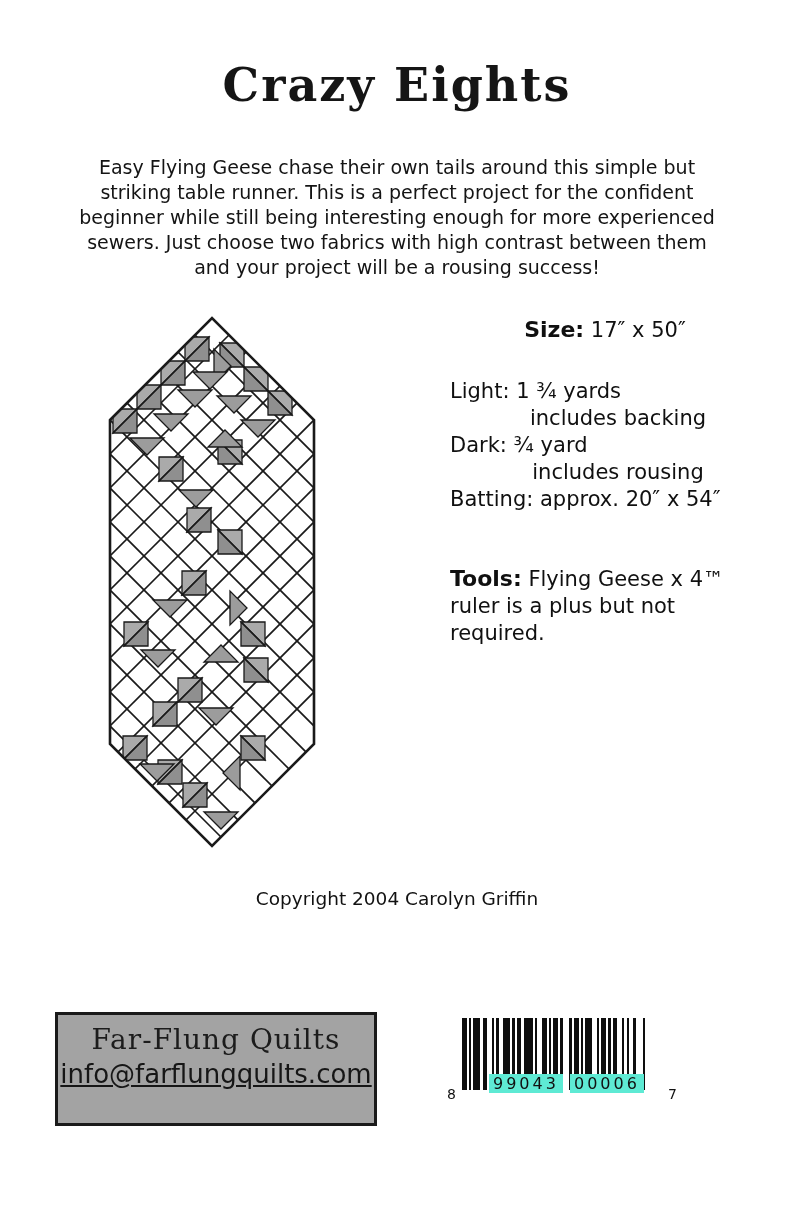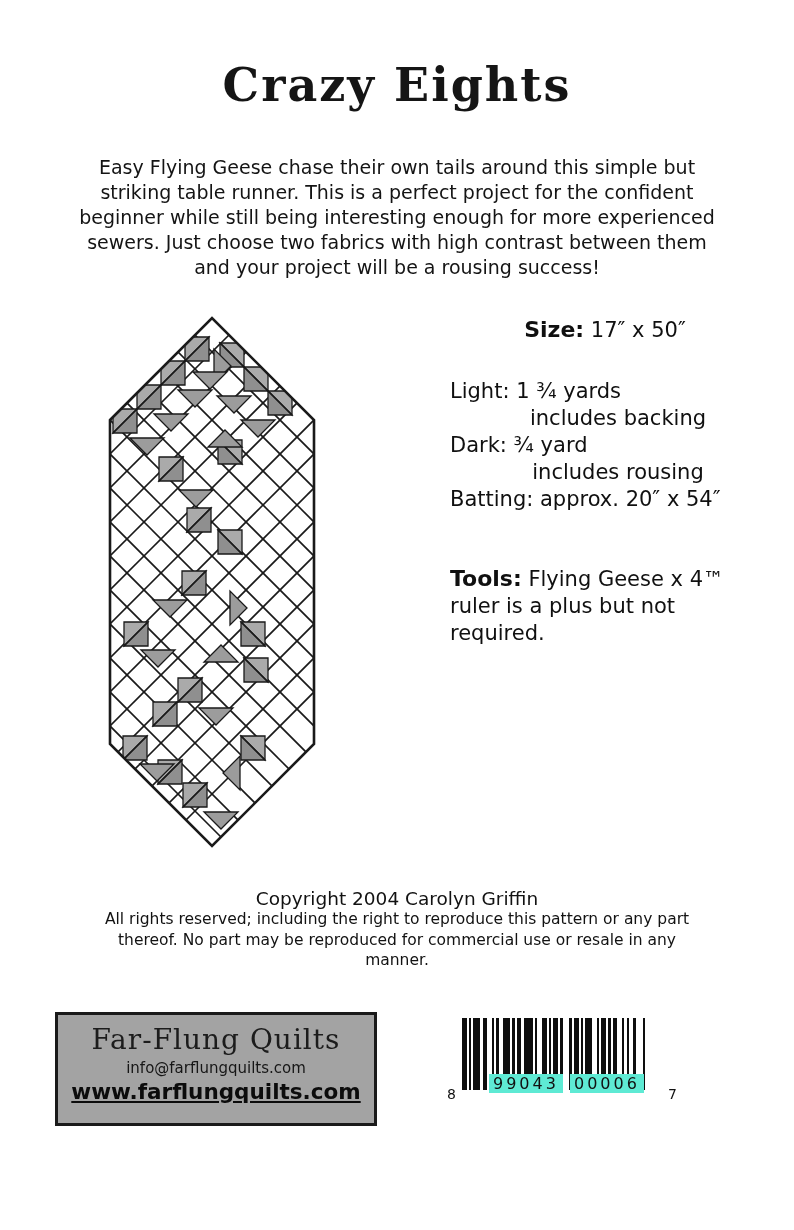--- a/index.html
+++ b/index.html
@@ -29,21 +29,21 @@
   .copyright-title{font-size:18.5px;}
   .copyright-body{font-size:15.5px;line-height:20.5px;width:620px;margin:0 auto;}
   .publisher-box{
     position:absolute;left:55px;top:1012px;width:316px;height:100px;
     border:3px solid #1a1a1a;text-align:center;padding-top:8px;background:#a3a3a3;
   }
   .publisher-name{
     font-size:28px;letter-spacing:1px;color:#1c1c1c;
     font-family:"DejaVu Serif","Liberation Serif",serif;
   }
-  .publisher-email{font-size:15px;margin-top:3px;color:#161616;}
+  .publisher-email{font-size:26px;text-decoration:underline;margin-top:3px;color:#161616;}
   .publisher-site{font-size:21.5px;font-weight:bold;text-decoration:underline;margin-top:2px;color:#0c0c0c;}
   .barcode{position:absolute;left:447px;top:1014px;width:230px;height:92px;}
   .bars{position:absolute;left:15px;top:4px;width:186px;height:72px;font-size:0;white-space:nowrap;}
   .bars span{display:inline-block;height:100%;vertical-align:top;}
   .bar{background:#0e0e0e;}
   .space{background:transparent;}
   .bc-digit{position:absolute;font-size:14px;color:#111;}
   .bc-left{left:0;top:72px;}
   .bc-right{right:0;top:72px;}
   .bc-group{position:absolute;top:60px;font-size:16px;letter-spacing:3px;background:#5eead4;padding:0 4px;color:#111;}
@@ -193,27 +193,25 @@
       <div class="fabric-line">Batting:  approx. 20″ x 54″</div>
     </div>
   <p class="spec-tools">
     <span class="spec-label">Tools:</span>
     <span>Flying Geese x 4™ ruler is a plus but not required.</span>
   </p>
 </div>
 
 <div class="copyright">
   <div class="copyright-title">Copyright 2004 Carolyn Griffin</div>
-  <div class="copyright-body">All rights reserved; including the right to reproduce this pattern or any part thereof.  No part may be reproduced for commercial use or resale in any manner.</div>
 </div>
 
 <div class="publisher-box">
   <div class="publisher-name">Far-Flung Quilts</div>
   <div class="publisher-email">info@farflungquilts.com</div>
-  <div class="publisher-site">www.farflungquilts.com</div>
 </div>
 
 <div class="barcode">
   <div class="bars" id="bars"><span class="bar" style="width: 4.59259px;"></span><span class="space" style="width: 2.2963px;"></span><span class="bar" style="width: 2.2963px;"></span><span class="space" style="width: 2.2963px;"></span><span class="bar" style="width: 6.88889px;"></span><span class="space" style="width: 2.2963px;"></span><span class="bar" style="width: 4.59259px;"></span><span class="space" style="width: 4.59259px;"></span><span class="bar" style="width: 2.2963px;"></span><span class="space" style="width: 2.2963px;"></span><span class="bar" style="width: 2.2963px;"></span><span class="space" style="width: 4.59259px;"></span><span class="bar" style="width: 6.88889px;"></span><span class="space" style="width: 2.2963px;"></span><span class="bar" style="width: 2.2963px;"></span><span class="space" style="width: 2.2963px;"></span><span class="bar" style="width: 4.59259px;"></span><span class="space" style="width: 2.2963px;"></span><span class="bar" style="width: 9.18519px;"></span><span class="space" style="width: 2.2963px;"></span><span class="bar" style="width: 2.2963px;"></span><span class="space" style="width: 4.59259px;"></span><span class="bar" style="width: 4.59259px;"></span><span class="space" style="width: 2.2963px;"></span><span class="bar" style="width: 2.2963px;"></span><span class="space" style="width: 2.2963px;"></span><span class="bar" style="width: 4.59259px;"></span><span class="space" style="width: 2.2963px;"></span><span class="bar" style="width: 2.2963px;"></span><span class="space" style="width: 6.88889px;"></span><span class="bar" style="width: 2.2963px;"></span><span class="space" style="width: 2.2963px;"></span><span class="bar" style="width: 4.59259px;"></span><span class="space" style="width: 2.2963px;"></span><span class="bar" style="width: 2.2963px;"></span><span class="space" style="width: 2.2963px;"></span><span class="bar" style="width: 6.88889px;"></span><span class="space" style="width: 4.59259px;"></span><span class="bar" style="width: 2.2963px;"></span><span class="space" style="width: 2.2963px;"></span><span class="bar" style="width: 4.59259px;"></span><span class="space" style="width: 2.2963px;"></span><span class="bar" style="width: 2.2963px;"></span><span class="space" style="width: 2.2963px;"></span><span class="bar" style="width: 4.59259px;"></span><span class="space" style="width: 4.59259px;"></span><span class="bar" style="width: 2.2963px;"></span><span class="space" style="width: 2.2963px;"></span><span class="bar" style="width: 2.2963px;"></span><span class="space" style="width: 4.59259px;"></span><span class="bar" style="width: 2.2963px;"></span><span class="space" style="width: 6.88889px;"></span><span class="bar" style="width: 2.2963px;"></span><span class="space" style="width: 2.2963px;"></span></div>
   <div class="bc-digit bc-left">8</div>
   <div class="bc-group bc-g1">99043</div>
   <div class="bc-group bc-g2">00006</div>
   <div class="bc-digit bc-right">7</div>
 </div>
 

